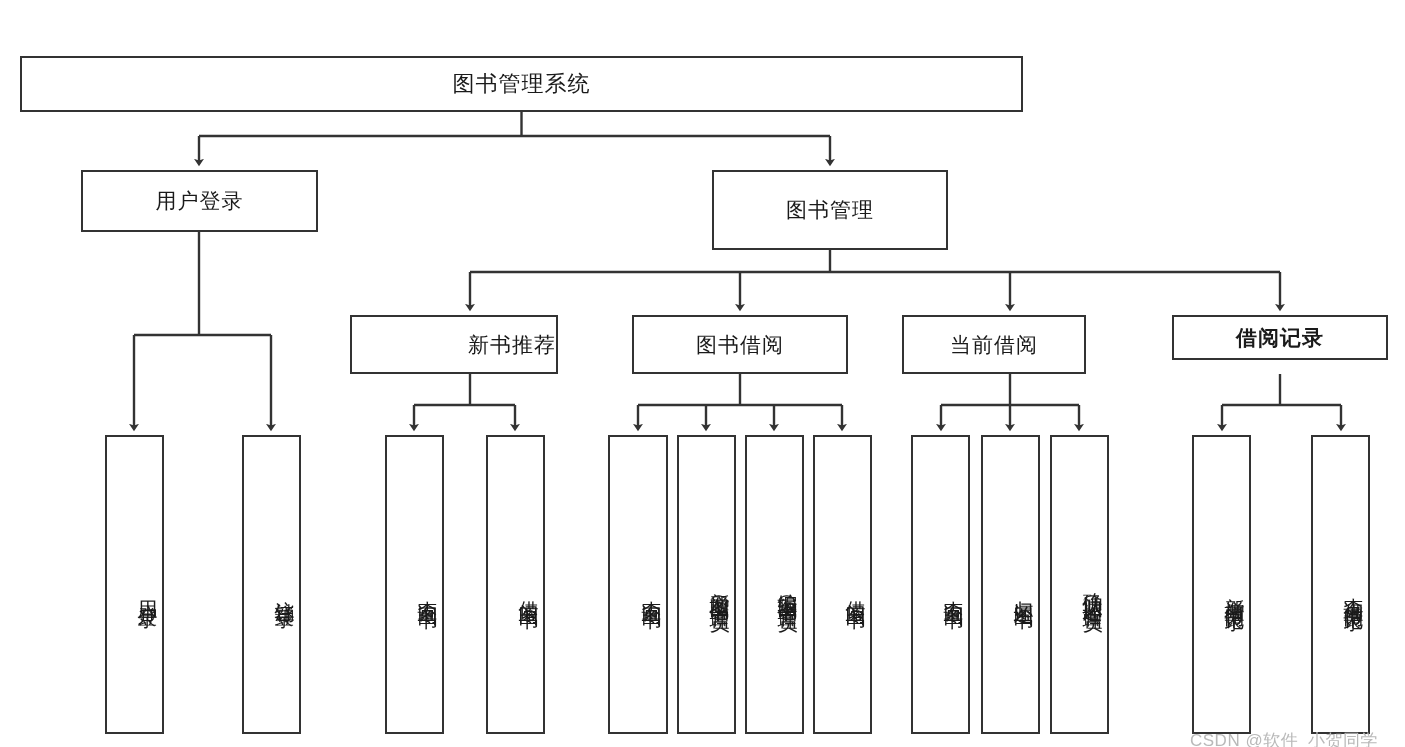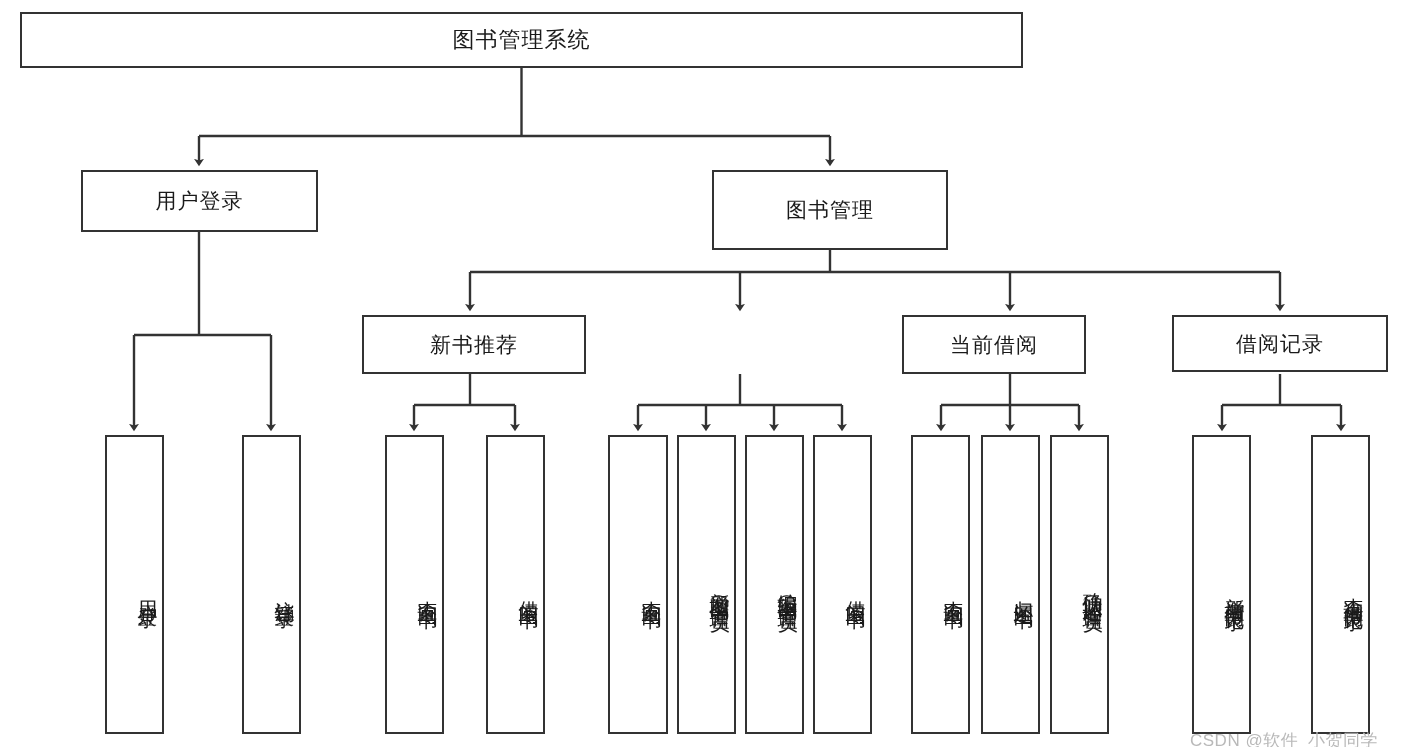--- a/index.html
+++ b/index.html
@@ -35,20 +35,21 @@
     justify-content: center;
     color: #1a1a1a;
   }
   .node.horizontal {
     font-size: 21px;
     letter-spacing: 1px;
     line-height: 1.2;
   }
   .node.root {
     font-size: 22px;
+    margin-top: 44px;
   }
   .node.vertical {
     writing-mode: vertical-rl;
     text-orientation: upright;
     font-size: 20px;
     letter-spacing: 3px;
     padding-top: 12px;
     align-items: flex-start;
     justify-content: center;
   }
@@ -127,27 +128,30 @@
     <span class="node-label">图书管理系统</span>
   </div>
 
   <div class="node horizontal" style="left:81px; top:170px; width:237px; height:62px;">
     <span class="node-label">用户登录</span>
   </div>
   <div class="node horizontal" style="left:712px; top:170px; width:236px; height:80px;">
     <span class="node-label">图书管理</span>
   </div>
 
-  <div class="node horizontal" style="left:362px; top:315px; width:224px; height:59px;">
+  <div class="node horizontal" style="left:350px; top:315px; width:208px; height:59px;justify-content:flex-end;">
     <span class="node-label">新书推荐</span>
+  </div>
+  <div class="node horizontal" style="left:632px; top:315px; width:216px; height:59px;">
+    <span class="node-label">图书借阅</span>
   </div>
   <div class="node horizontal" style="left:902px; top:315px; width:184px; height:59px;">
     <span class="node-label">当前借阅</span>
   </div>
-  <div class="node horizontal" style="left:1172px; top:315px; width:216px; height:57px;">
+  <div class="node horizontal" style="left:1172px; top:315px; width:216px; height:45px;font-weight:bold;">
     <span class="node-label">借阅记录</span>
   </div>
 
   <div class="node vertical" style="left:105px; top:435px; width:59px; height:299px;">
     <span class="node-label">用户登录</span>
   </div>
   <div class="node vertical" style="left:242px; top:435px; width:59px; height:299px;">
     <span class="node-label">注销登录</span>
   </div>
 

